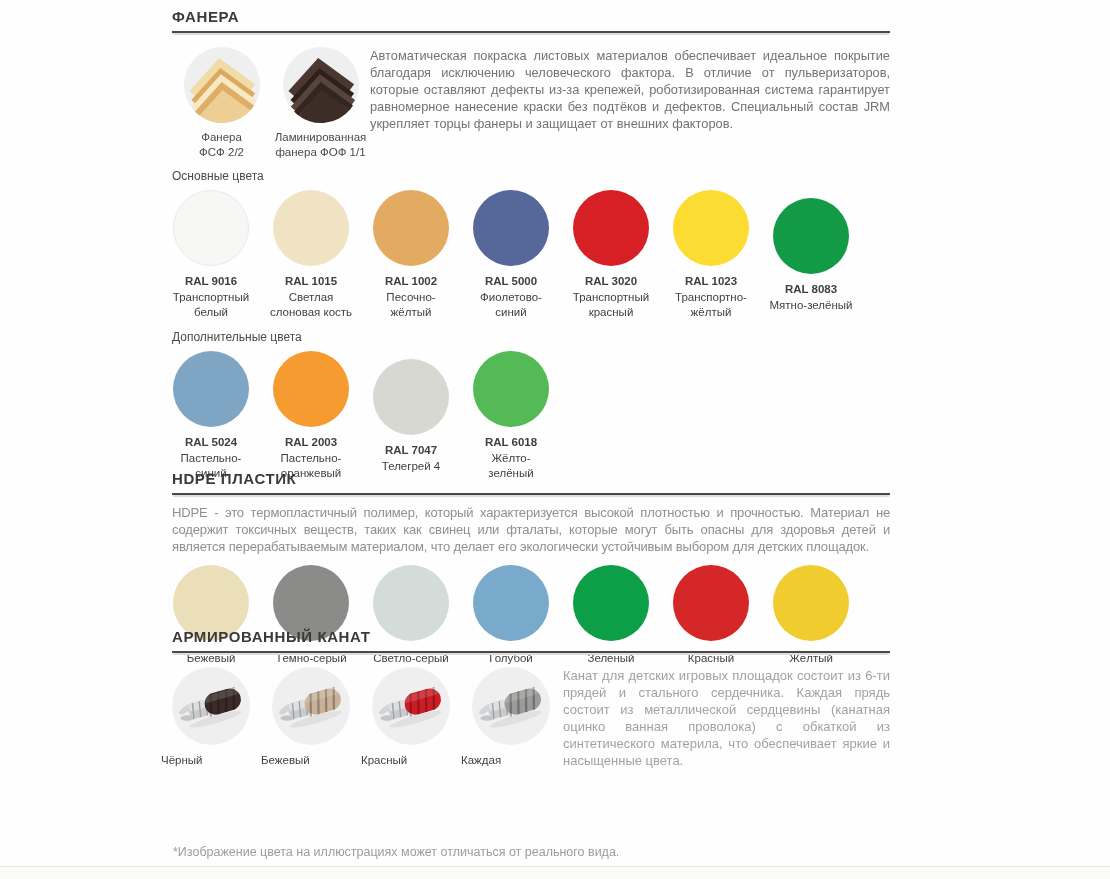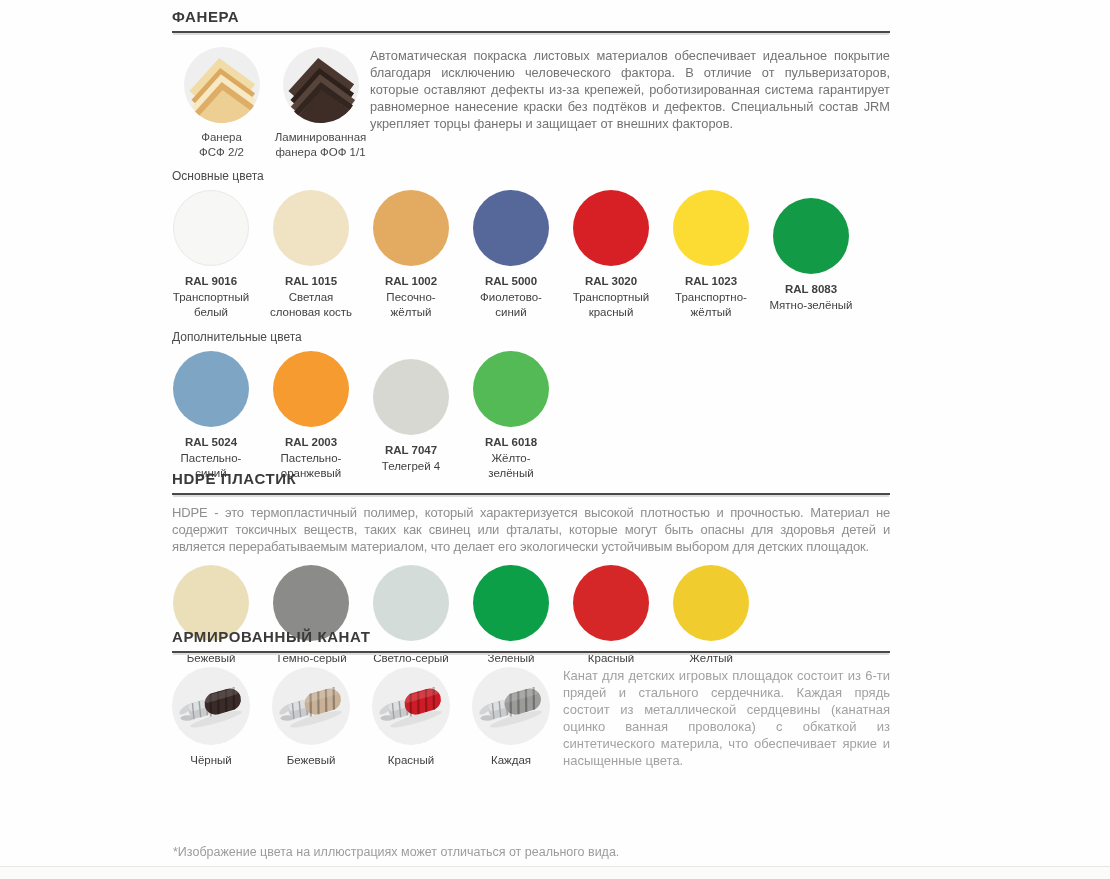--- a/index.html
+++ b/index.html
@@ -41,21 +41,21 @@
     font-size:11.5px;color:#3f3f3e;line-height:1.3;margin-top:3px;
     white-space:pre-line;
   }
   .hdpe-desc{
     margin:9px 0 0 0;color:#8f8f8e;font-size:13px;line-height:17px;
     text-align:justify;letter-spacing:-0.15px;
   }
   .hdpe-row .cname{margin-top:10px;}
   .rope-flex{display:flex;margin-top:14px;}
   .rope-cells{display:flex;width:392px;flex:none;margin-left:-11px;}
-  .rope-cell{width:100px;flex:none;text-align:center;}
+  .rope-cell{width:100px;flex:none;text-align:left;}
   .rope-cell .cname{margin-top:8px;}
   .rope-desc{
     margin:0 0 0 10px;flex:1;color:#a2a2a1;font-size:13px;line-height:17px;
     text-align:justify;
   }
   .footnote{
     position:absolute;left:173px;top:845px;font-size:12.5px;color:#9c9c9b;
   }
   .bottom-line{
     position:absolute;left:0;right:0;top:866px;height:13px;
@@ -208,20 +208,24 @@
       </div>
       <div class="cell">
         <div class="circle" style="background-color: rgb(139, 139, 137);"></div>
         <div class="cname">Тёмно-серый</div>
       </div>
       <div class="cell">
         <div class="circle" style="background-color: rgb(211, 220, 216);"></div>
         <div class="cname">Светло-серый</div>
       </div>
       <div class="cell">
+        <div class="circle" style="background-color: rgb(122, 170, 203);"></div>
+        <div class="cname">Голубой</div>
+      </div>
+      <div class="cell">
         <div class="circle" style="background-color: rgb(13, 159, 72);"></div>
         <div class="cname">Зелёный</div>
       </div>
       <div class="cell">
         <div class="circle" style="background-color: rgb(213, 39, 40);"></div>
         <div class="cname">Красный</div>
       </div>
       <div class="cell">
         <div class="circle" style="background-color: rgb(241, 204, 46);"></div>
         <div class="cname">Жёлтый</div>

